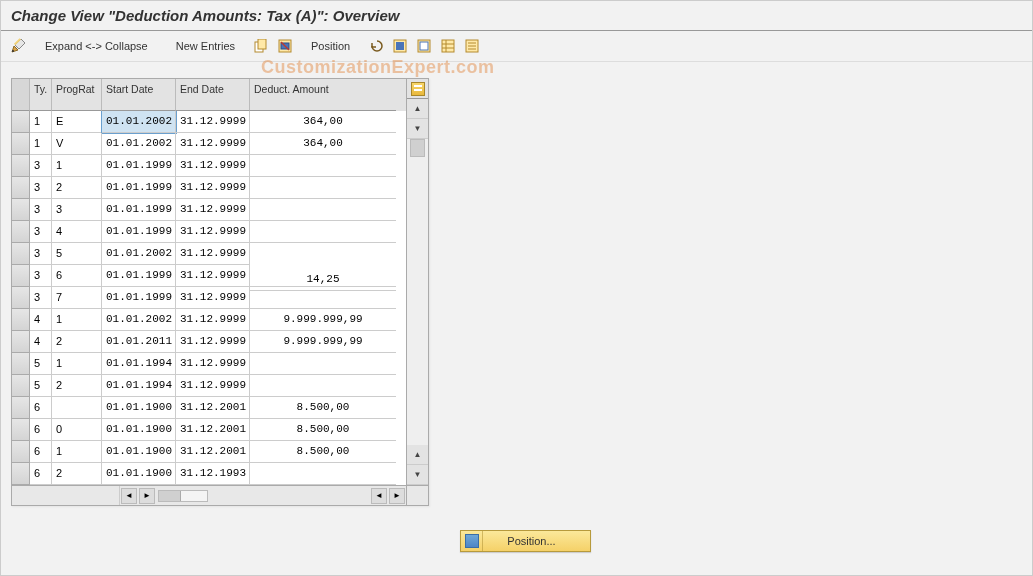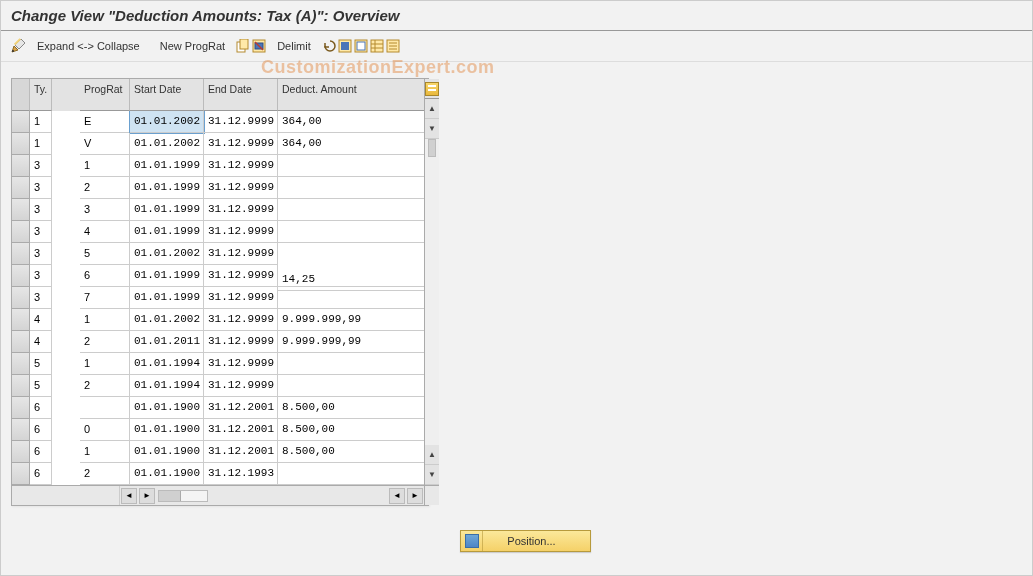--- a/index.html
+++ b/index.html
@@ -20,21 +20,21 @@
     }
     .header-title {
       font-size: 15px;
       font-weight: bold;
       font-style: italic;
       color: #333;
     }
     .toolbar {
       display: flex;
       align-items: center;
-      gap: 0;
+      gap: 8px;
       padding: 6px 8px;
       background: #f2f2f2;
       border-bottom: 1px solid #ddd;
     }
     .tb-icon {
       width: 18px;
       height: 18px;
       display: inline-flex;
       align-items: center;
       justify-content: center;
@@ -91,21 +91,21 @@
       padding: 3px 4px;
       font-size: 10.5px;
       color: #333;
       height: 32px;
       line-height: 14px;
       overflow: hidden;
       white-space: nowrap;
     }
     .col-sel { width: 18px; background: #d7d7d7; }
     .col-ty  { width: 22px; }
-    .col-pr  { width: 50px; margin-left: 28px; }
+    .col-pr  { width: 50px; }
     .col-sd  { width: 74px; }
     .col-ed  { width: 74px; }
     .col-da  { width: 146px; text-align: left; }
     .grid-body {
       height: 374px;
       overflow: hidden;
     }
     .grid-row {
       display: flex;
       height: 22px;
@@ -113,21 +113,21 @@
     .gb-cell {
       border-right: 1px solid #ccc;
       border-bottom: 1px solid #ccc;
       padding: 2px 4px;
       font-size: 11px;
       height: 22px;
       line-height: 17px;
       overflow: hidden;
       white-space: nowrap;
     }
-    .col-da-body { text-align: left; font-family: "Courier New", monospace; }
+    .col-da-body { text-align: center; font-family: "Courier New", monospace; }
     .col-sd-body, .col-ed-body { font-family: "Courier New", monospace; font-size:11px; }
     .gb-sel {
       width: 18px;
       background: linear-gradient(#e6e6e6,#d4d4d4);
       border-right: 1px solid #aaa;
       border-bottom: 1px solid #aaa;
     }
     .selected-date {
       background: #cfe3f2;
       outline: 1px solid #6aa0cf;
@@ -213,35 +213,35 @@
 <div class="toolbar">
   <span class="tb-icon" title="Display/Change">
     <svg width="16" height="16" viewBox="0 0 16 16">
         <path d="M2 14 L4 8 L8 12 L2 14 Z" fill="#d9a24a" stroke="#8a6a24"></path>
         <path d="M5 7 L11 1 L15 5 L9 11 Z" fill="#e6e6e6" stroke="#888"></path>
         <rect x="8" y="2" width="2" height="8" transform="rotate(45 11 3)" fill="#f2d37a"></rect>
         <circle cx="3" cy="13" r="1" fill="#333"></circle>
       </svg>
   </span>
   <span class="tb-text">Expand &lt;-&gt; Collapse</span>
-  <span class="tb-text">New ProgRat</span>
+  <span class="tb-text">New Entries</span>
   <span class="tb-icon tb-small">
     <svg width="14" height="14" viewBox="0 0 14 14">
         <rect x="1" y="3" width="8" height="10" fill="#fff" stroke="#b48a2e"></rect>
         <rect x="4" y="0" width="8" height="10" fill="#ffe9a8" stroke="#b48a2e"></rect>
       </svg>
   </span>
   <span class="tb-icon tb-small">
     <svg width="14" height="14" viewBox="0 0 14 14">
         <rect x="1" y="1" width="12" height="12" fill="#ffe9a8" stroke="#b48a2e"></rect>
         <rect x="3" y="4" width="8" height="6" fill="#4a74b8" stroke="#2c4d85"></rect>
         <line x1="3" y1="3" x2="11" y2="11" stroke="#c0392b" stroke-width="1.5"></line>
       </svg>
   </span>
-  <span class="tb-text">Delimit</span>
+  <span class="tb-text">Position</span>
   <span class="tb-icon tb-small">
     <svg width="14" height="14" viewBox="0 0 14 14">
         <path d="M8 2 A5 5 0 1 1 3 7" fill="none" stroke="#7a5a1e" stroke-width="1.5"></path>
         <path d="M3 4 L3 8 L7 8" fill="none" stroke="#7a5a1e" stroke-width="1.5"></path>
       </svg>
   </span>
   <span class="tb-icon tb-small">
     <svg width="14" height="14" viewBox="0 0 14 14">
         <rect x="1" y="1" width="12" height="12" fill="#ffe9a8" stroke="#b48a2e"></rect>
         <rect x="3" y="3" width="8" height="8" fill="#4a74b8"></rect>

